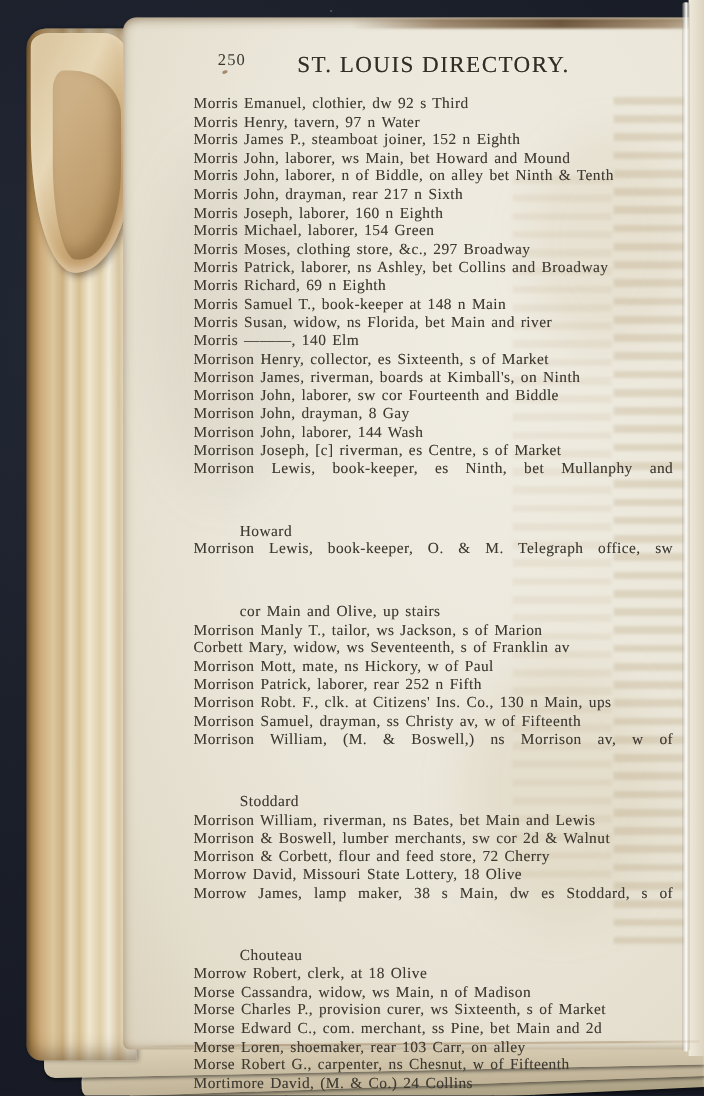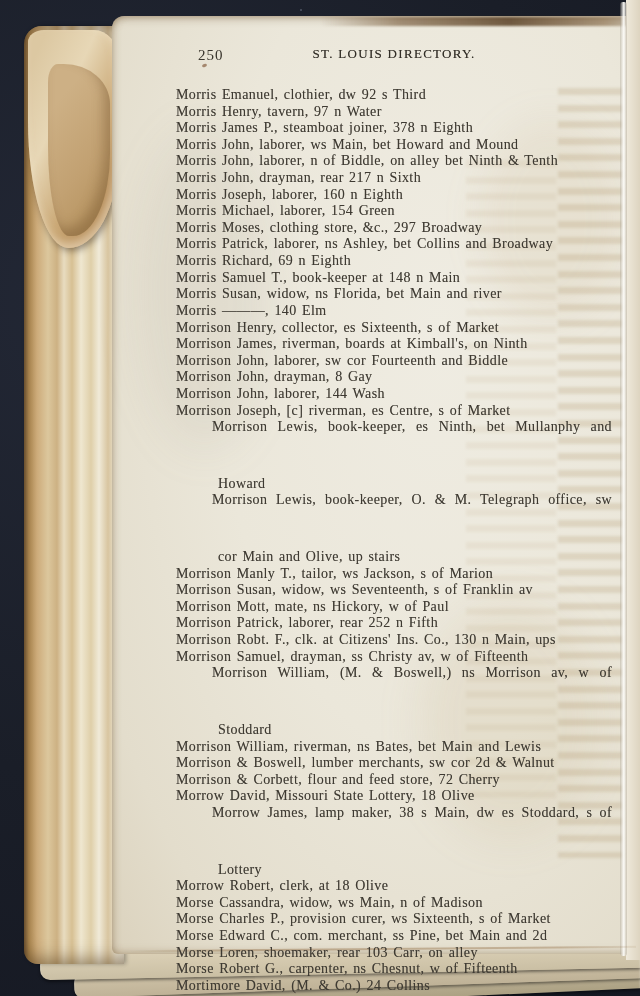--- a/index.html
+++ b/index.html
@@ -67,27 +67,27 @@
     filter:blur(1.4px);}
   .ghost-right{right:16px;top:88px;width:66px;height:770px;}
   .ghost-mid{right:84px;top:160px;width:90px;height:640px;opacity:.45;}
 
   
   .text-block{position:absolute;left:176px;top:46px;width:436px;color:#3e3a32;}
   .header-row{position:relative;height:20px;}
   .page-number{position:absolute;left:2px;top:1px;font-size:15px;letter-spacing:1px;color:#38342c;margin-left:20px;}
   .page-number::after{content:"";position:absolute;left:4px;top:17px;width:5px;height:3px;
     border-radius:50%;background:rgba(110,60,25,.55);transform:rotate(-20deg);}
-  .page-title{text-align:center;font-size:13px;letter-spacing:1.3px;color:#322e27;
+  .page-title{text-align:center;font-size:21px;letter-spacing:1.3px;color:#322e27;
     text-shadow:0 0 .5px rgba(50,46,39,.5);}
   .lines{margin-top:21px;font-size:14px;letter-spacing:.4px;word-spacing:1.5px;
     text-shadow:0 0 .5px rgba(62,58,50,.4);}
   .dline{height:16.62px;line-height:16.62px;white-space:nowrap;font-family:Liberation Serif, serif;}
   .cont{padding-left:42px;margin-top:40px;}
-  .just{text-align:justify;text-align-last:justify;margin-left:36px;}
+  .just{text-align:justify;text-align-last:justify;}
 </style>
 </head>
 <body>
 
 <div class="stage">
   <div class="speck" style="left:300px;top:9px"></div>
   <div class="speck" style="left:92px;top:352px"></div>
   <div class="speck" style="left:36px;top:700px"></div>
 
   <div class="sheet sheet-c"></div>
@@ -110,21 +110,21 @@
   <div class="bottom-hairline"></div>
 
   <div class="text-block">
     <div class="header-row">
       <span class="page-number">250</span>
       <div class="page-title">ST. LOUIS DIRECTORY.</div>
     </div>
     <div class="lines">
       <div class="dline">Morris Emanuel, clothier, dw 92 s Third</div>
       <div class="dline">Morris Henry, tavern, 97 n Water</div>
-      <div class="dline">Morris James P., steamboat joiner, 378 n Eighth</div>
+      <div class="dline">Morris James P., steamboat joiner, 152 n Eighth</div>
       <div class="dline">Morris John, laborer, ws Main, bet Howard and Mound</div>
       <div class="dline">Morris John, laborer, n of Biddle, on alley bet Ninth &amp; Tenth</div>
       <div class="dline">Morris John, drayman, rear 217 n Sixth</div>
       <div class="dline">Morris Joseph, laborer, 160 n Eighth</div>
       <div class="dline">Morris Michael, laborer, 154 Green</div>
       <div class="dline">Morris Moses, clothing store, &amp;c., 297 Broadway</div>
       <div class="dline">Morris Patrick, laborer, ns Ashley, bet Collins and Broadway</div>
       <div class="dline">Morris Richard, 69 n Eighth</div>
       <div class="dline">Morris Samuel T., book-keeper at 148 n Main</div>
       <div class="dline">Morris Susan, widow, ns Florida, bet Main and river</div>
@@ -133,33 +133,33 @@
       <div class="dline">Morrison James, riverman, boards at Kimball's, on Ninth</div>
       <div class="dline">Morrison John, laborer, sw cor Fourteenth and Biddle</div>
       <div class="dline">Morrison John, drayman, 8 Gay</div>
       <div class="dline">Morrison John, laborer, 144 Wash</div>
       <div class="dline">Morrison Joseph, [c] riverman, es Centre, s of Market</div>
       <div class="dline just">Morrison Lewis, book-keeper, es Ninth, bet Mullanphy and</div>
       <div class="dline cont">Howard</div>
       <div class="dline just">Morrison Lewis, book-keeper, O. &amp; M. Telegraph office, sw</div>
       <div class="dline cont">cor Main and Olive, up stairs</div>
       <div class="dline">Morrison Manly T., tailor, ws Jackson, s of Marion</div>
-      <div class="dline">Morrison Susan, widow, ws Seventeenth, s of Franklin av</div>
+      <div class="dline">Corbett Mary, widow, ws Seventeenth, s of Franklin av</div>
       <div class="dline">Morrison Mott, mate, ns Hickory, w of Paul</div>
       <div class="dline">Morrison Patrick, laborer, rear 252 n Fifth</div>
       <div class="dline">Morrison Robt. F., clk. at Citizens' Ins. Co., 130 n Main, ups</div>
       <div class="dline">Morrison Samuel, drayman, ss Christy av, w of Fifteenth</div>
       <div class="dline just">Morrison William, (M. &amp; Boswell,) ns Morrison av, w of</div>
       <div class="dline cont">Stoddard</div>
       <div class="dline">Morrison William, riverman, ns Bates, bet Main and Lewis</div>
       <div class="dline">Morrison &amp; Boswell, lumber merchants, sw cor 2d &amp; Walnut</div>
       <div class="dline">Morrison &amp; Corbett, flour and feed store, 72 Cherry</div>
       <div class="dline">Morrow David, Missouri State Lottery, 18 Olive</div>
       <div class="dline just">Morrow James, lamp maker, 38 s Main, dw es Stoddard, s of</div>
-      <div class="dline cont">Lottery</div>
+      <div class="dline cont">Chouteau</div>
       <div class="dline">Morrow Robert, clerk, at 18 Olive</div>
       <div class="dline">Morse Cassandra, widow, ws Main, n of Madison</div>
       <div class="dline">Morse Charles P., provision curer, ws Sixteenth, s of Market</div>
       <div class="dline">Morse Edward C., com. merchant, ss Pine, bet Main and 2d</div>
       <div class="dline">Morse Loren, shoemaker, rear 103 Carr, on alley</div>
       <div class="dline">Morse Robert G., carpenter, ns Chesnut, w of Fifteenth</div>
       <div class="dline">Mortimore David, (M. &amp; Co.) 24 Collins</div>
       <div class="dline">Mortimore John W., riverman, ws Fourteenth, s of Morgan</div>
     </div>
   </div>

